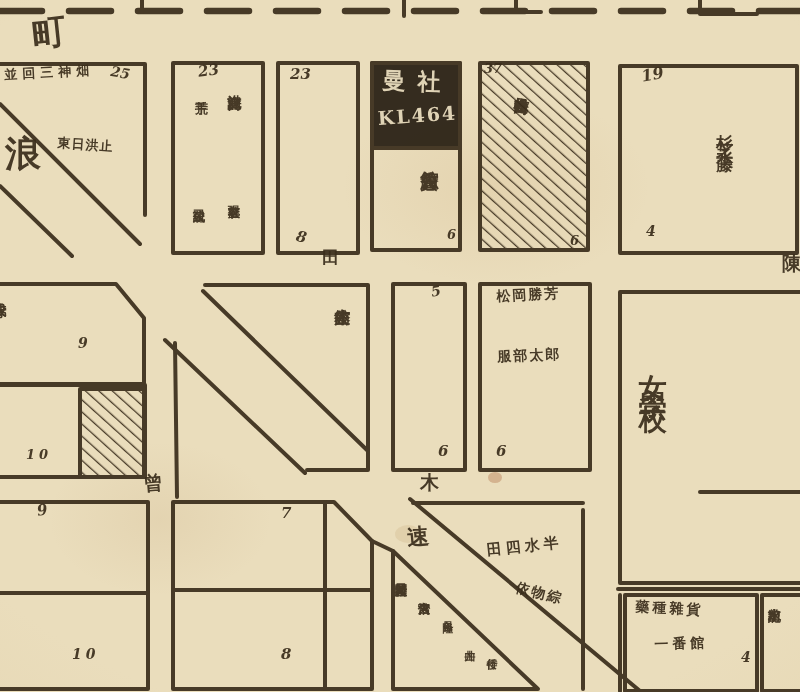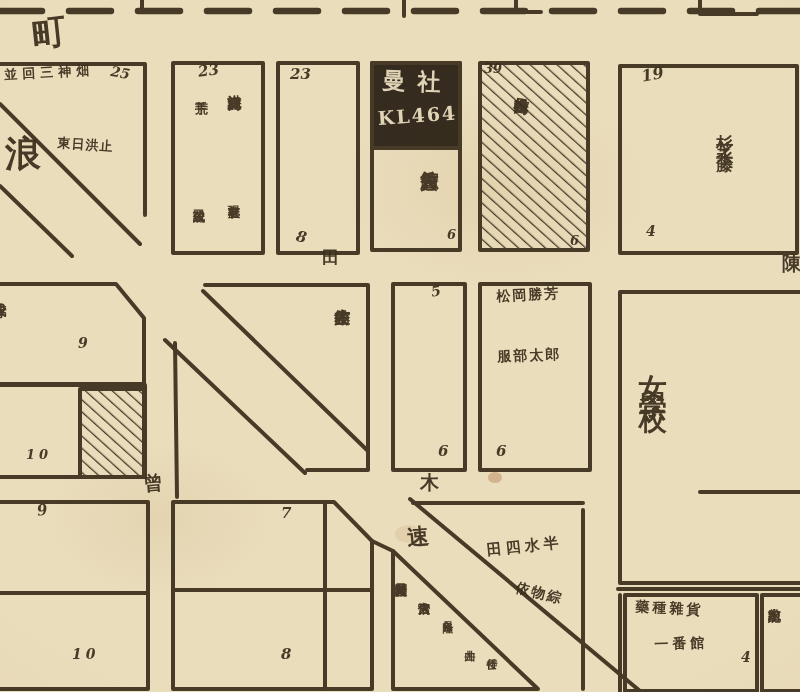--- a/index.html
+++ b/index.html
@@ -118,21 +118,21 @@
   <div class="lbl v" style="left:192px;top:200px;font-size:12px;">成記公司</div>
 
   <div class="lbl num" style="left:290px;top:66px;font-size:15px;">23</div>
   <div class="lbl num" style="left:298px;top:228px;font-size:15px;transform:rotate(12deg);">8</div>
 
   <div class="lbl cream" style="left:383px;top:68px;font-size:23px;letter-spacing:12px;transform:rotate(2deg);">曼社</div>
   <div class="lbl cream" style="left:377px;top:108px;font-size:19px;letter-spacing:2px;transform:rotate(-4deg);">KL464</div>
   <div class="lbl v" style="left:420px;top:157px;font-size:18px;">貴志公館</div>
   <div class="lbl num" style="left:447px;top:228px;font-size:13px;">6</div>
 
-  <div class="lbl num" style="left:484px;top:62px;font-size:13px;">39</div>
+  <div class="lbl num" style="left:484px;top:62px;font-size:13px;">37</div>
   <div class="lbl v" style="left:516px;top:85px;font-size:15px;transform:rotate(8deg);">松呂帆布商會</div>
   <div class="lbl num" style="left:570px;top:234px;font-size:13px;">6</div>
 
   <div class="lbl num" style="left:640px;top:68px;font-size:16px;transform:rotate(-10deg);">19</div>
   <div class="lbl v" style="left:716px;top:120px;font-size:17px;letter-spacing:7px;">杉芝水藤</div>
   <div class="lbl num" style="left:646px;top:224px;font-size:14px;">4</div>
 
   <div class="lbl v" style="left:-8px;top:292px;font-size:14px;">成寺段</div>
   <div class="lbl num" style="left:78px;top:336px;font-size:14px;">9</div>
   <div class="lbl num" style="left:26px;top:448px;font-size:13px;letter-spacing:4px;">10</div>

